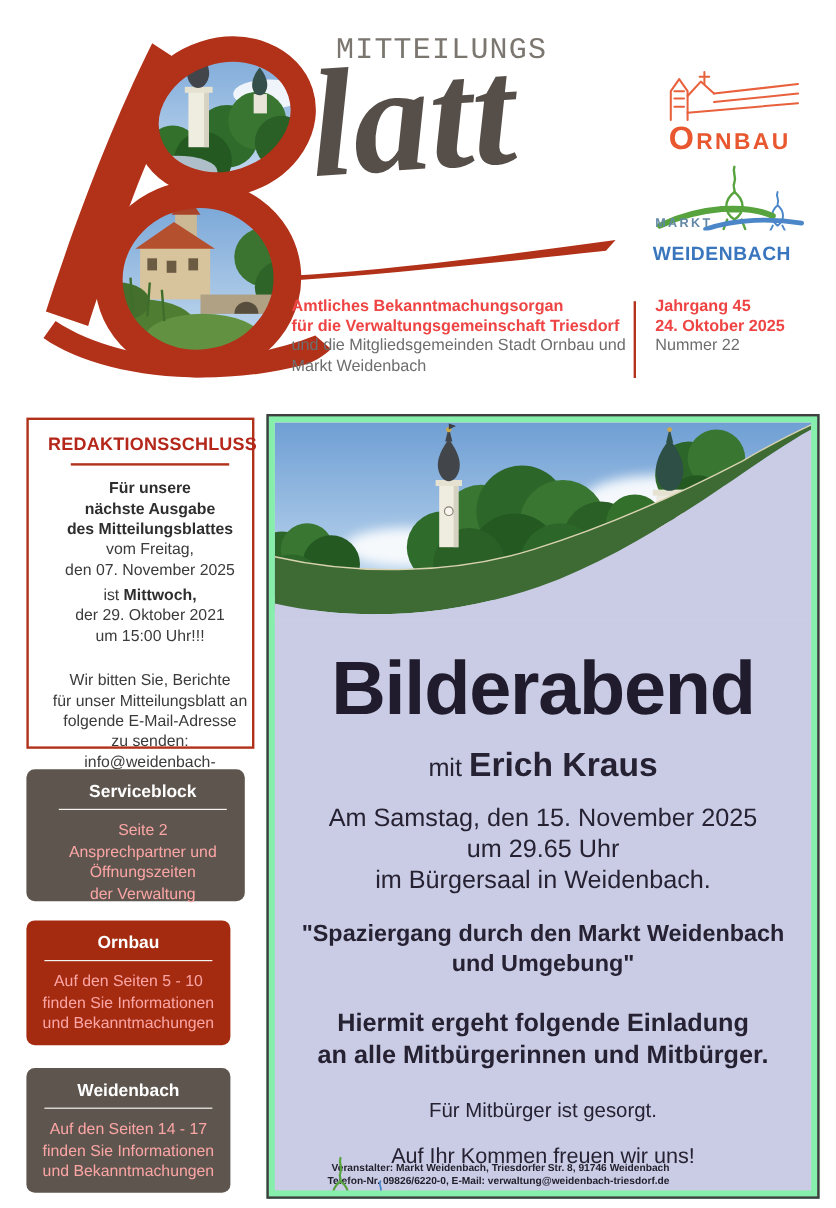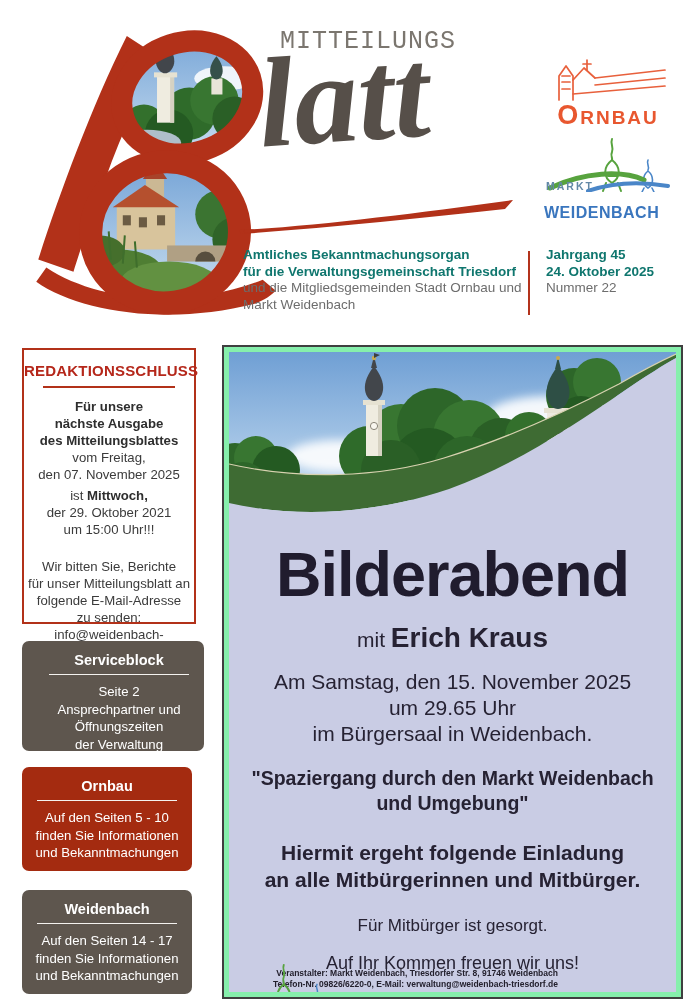--- a/index.html
+++ b/index.html
@@ -8,21 +8,21 @@
   .abs{position:absolute;}
 
   
   .word-top{left:280px;top:27px;font-size:25px;letter-spacing:1px;color:#7b766f;font-family:Liberation Mono, monospace;}
   .word-script{left:258px;top:34px;font-family:"Liberation Serif",serif;font-style:italic;
                font-weight:bold;font-size:128px;color:#564f49;transform:rotate(-4deg);line-height:1;}
   .underline-svg{left:237px;top:197px;width:280px;height:38px;}
   .b-logo{left:18px;top:18px;width:272px;height:312px;}
 
   .org-block{left:243px;top:247px;font-size:13.5px;line-height:16.5px;}
-  .org-red{color:#0f766e;font-weight:bold;}
+  .org-red{color:#ef4444;font-weight:bold;}
   .org-gray{color:#6d6d6d;}
   .issue-divider{left:528px;top:251px;width:2px;height:64px;background:#b3331c;}
   .issue-block{left:546px;top:247px;font-size:13.5px;line-height:16.5px;}
 
   
   .ornbau-logo{left:547px;top:56px;width:122px;height:78px;text-align:center;}
   .ornbau-logo svg{display:block;width:122px;height:46px;}
   .ornbau-name{font-weight:bold;font-size:19px;letter-spacing:2px;color:#e8572f;line-height:1;}
   .ornbau-name::first-letter{font-size:27px;}
   .wb-logo{position:relative;width:130px;height:88px;}
@@ -30,34 +30,34 @@
   .wb-markt{position:absolute;left:2px;top:44px;font-weight:bold;font-size:10.5px;
             letter-spacing:2px;color:#6288a6;}
   .wb-name{position:absolute;left:0;bottom:2px;width:100%;font-weight:bold;font-size:16px;
            letter-spacing:.5px;color:#3a76be;white-space:nowrap;}
   .wb-header{left:544px;top:136px;}
   .wb-poster{right:8px;bottom:12px;width:120px;height:86px;}
   .wb-poster svg{width:120px;height:52px;}
 
   
   .red-box{left:22px;top:348px;width:170px;height:272px;border:2px solid #b23119;
-           background:#fff;text-align:center;}
+           background:#fff;text-align:center;padding-left:16px;}
   .red-box-title{margin-top:12px;font-size:15px;font-weight:bold;color:#b5271a;letter-spacing:.2px;}
   .red-rule{width:132px;height:2px;background:#b23119;border:0;margin:7px auto 10px auto;}
   .rb-line{font-size:13.2px;line-height:17px;color:#3b3b3b;}
   .rb-b{font-weight:bold;color:#2e2e2e;}
   .rb-gap1{height:4px;} .rb-gap2{height:20px;}
 
   .info-box{left:22px;width:170px;border-radius:7px;text-align:center;color:#fff;}
   .box-serviceblock{top:641px;height:110px;background:#5e564e;padding-left:12px;}
   .box-ornbau{top:767px;height:104px;background:#a42b10;}
   .box-weidenbach{top:890px;height:104px;background:#5e564e;}
   .info-title{padding-top:11px;font-size:14.5px;font-weight:bold;}
   .white-rule{width:140px;height:1px;background:#f4f2ef;border:0;margin:6px auto 8px auto;}
-  .info-line{font-size:13.2px;line-height:17.5px;color:#ffffff;}
+  .info-line{font-size:13.2px;line-height:17.5px;color:#fca5a5;}
 
   
   .poster{left:222px;top:345px;width:447px;height:640px;border:2px solid #3f3f3f;
           background:#86efac;padding:5px;}
   .poster-inner{position:relative;width:447px;height:640px;background:#c9cce4;overflow:hidden;}
   .photo-svg{display:block;width:447px;height:165px;}
   .p-center{text-align:center;color:#262233;}
   .p-title{margin-top:26px;font-size:63px;font-weight:bold;letter-spacing:-1px;
            color:#201c2e;line-height:1;}
   .p-with{margin-top:16px;font-size:21px;}

